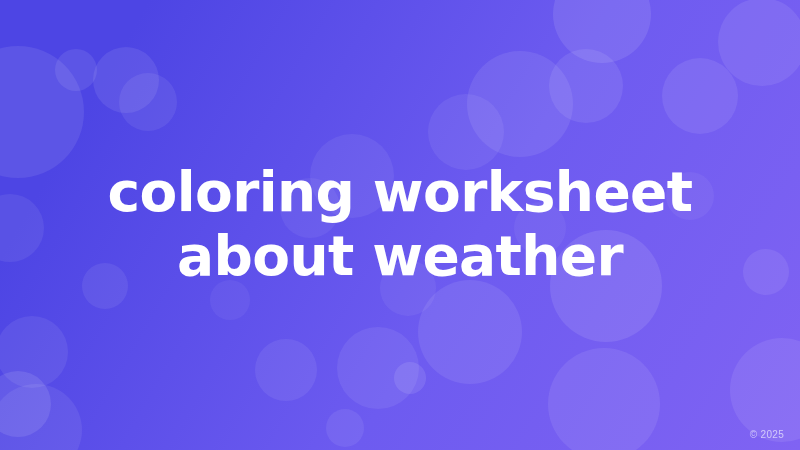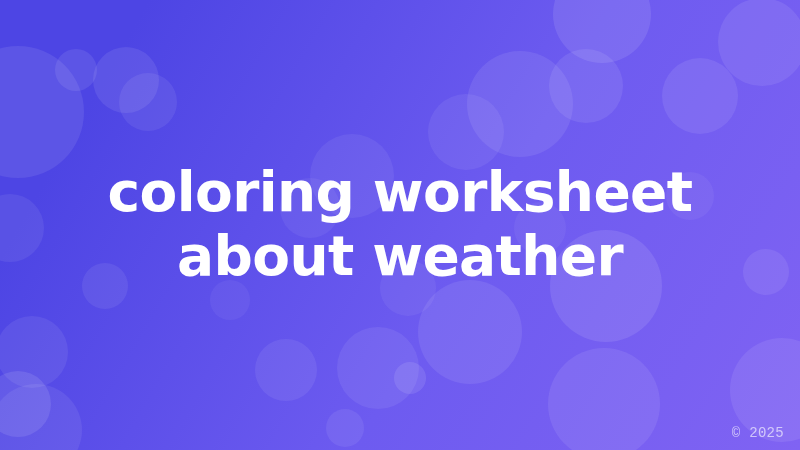--- a/index.html
+++ b/index.html
@@ -56,22 +56,22 @@
     max-width: 620px;
     word-wrap: break-word;
   }
 
   
   #footer {
     position: absolute;
     right: 16px;
     bottom: 10px;
     color: rgba(255,255,255,0.62);
-    font-family: Liberation Mono, monospace;
-    font-size: 14px;
+    font-family: Liberation Sans, sans-serif;
+    font-size: 10px;
     letter-spacing: 0.3px;
     line-height: 1;
     padding-left: 16px;
   }
 </style>
 </head>
 <body>
 
 <div id="card" style="background: linear-gradient(120deg, rgb(77, 69, 228) 0%, rgb(77, 69, 228) 14%, rgb(109, 91, 240) 58%, rgb(128, 99, 243) 100%); width: 800px; height: 450px;">
 

